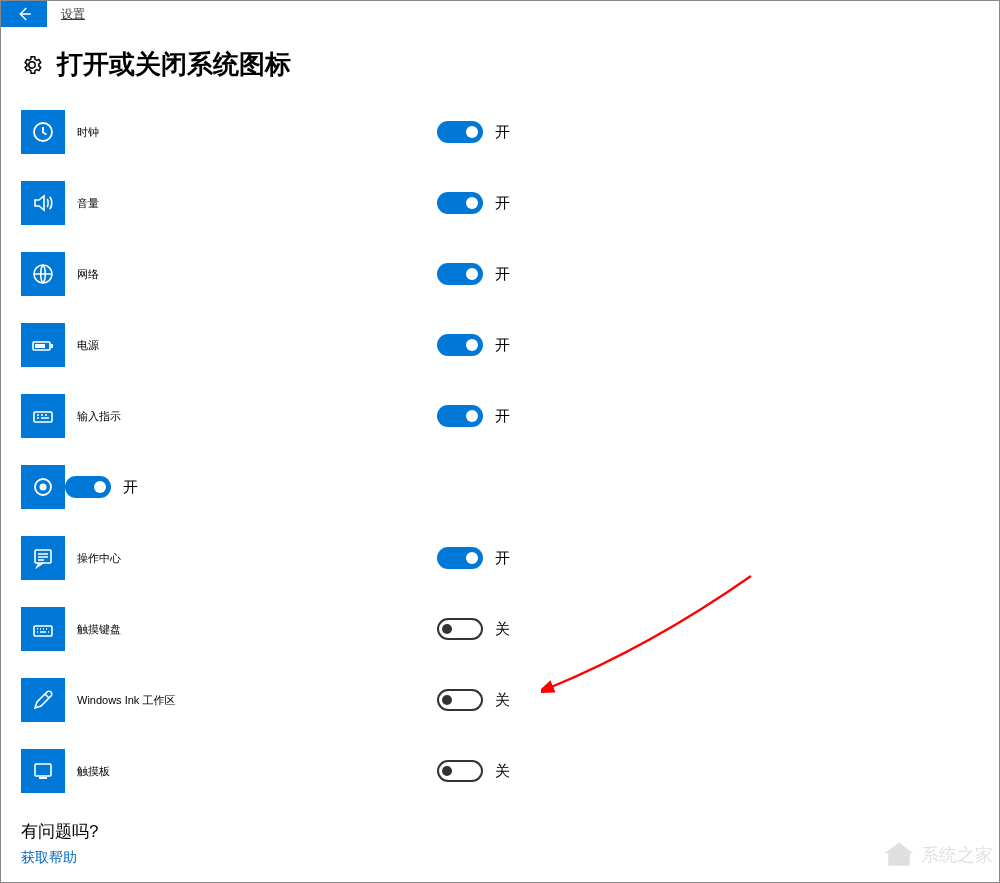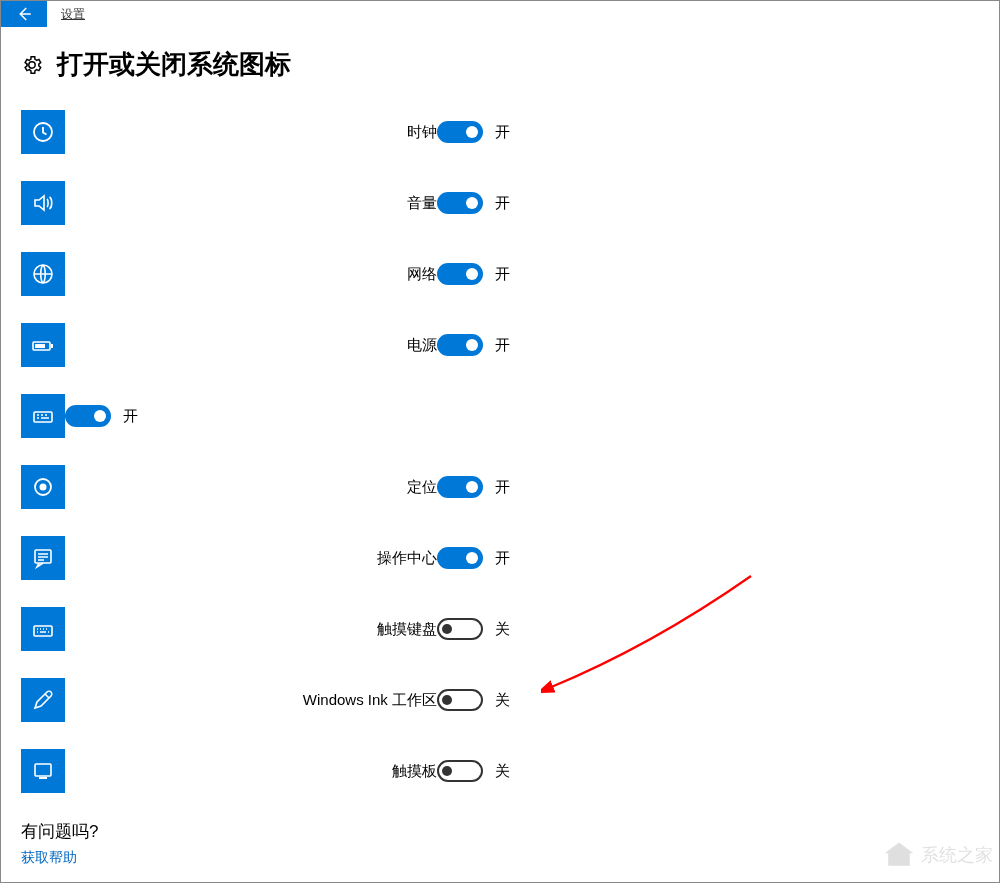--- a/index.html
+++ b/index.html
@@ -63,26 +63,25 @@
     height: 44px;
     background: #0078d7;
     display: flex;
     align-items: center;
     justify-content: center;
     color: #fff;
     flex-shrink: 0;
   }
   .item-icon-box svg { width: 24px; height: 24px; }
   .item-label {
-    font-size: 15px;
+    font-size: 11px;
     color: #000;
     margin-left: 12px;
     flex: 0 0 auto;
     width: 360px;
-    text-align: right;
   }
   .toggle-wrap {
     display: flex;
     align-items: center;
   }
   .toggle {
     width: 46px;
     height: 22px;
     border-radius: 11px;
     position: relative;
@@ -231,35 +230,35 @@
           <div class="toggle-label">开</div>
         </div>
       </div>
       <div class="item">
         <div class="item-icon-box">
           <svg viewBox="0 0 24 24">
             <rect x="3" y="8" width="18" height="10" rx="1" fill="none" stroke="currentColor" stroke-width="1.6"></rect>
             <path d="M6 11h2M10 11h2M14 11h2M18 11h0M6 14h2M10 14h8" stroke="currentColor" stroke-width="1.5"></path>
           </svg>
         </div>
+        <div class="item-label">输入指示</div>
         <div class="toggle-wrap">
           <div class="toggle on">
             <div class="knob"></div>
           </div>
           <div class="toggle-label">开</div>
         </div>
       </div>
       <div class="item">
         <div class="item-icon-box">
           <svg viewBox="0 0 24 24">
             <circle cx="12" cy="12" r="8" fill="none" stroke="currentColor" stroke-width="1.8"></circle>
             <circle cx="12" cy="12" r="3.5" fill="currentColor"></circle>
           </svg>
         </div>
-        <div class="item-label">定位</div>
         <div class="toggle-wrap">
           <div class="toggle on">
             <div class="knob"></div>
           </div>
           <div class="toggle-label">开</div>
         </div>
       </div>
       <div class="item">
         <div class="item-icon-box">
           <svg viewBox="0 0 24 24">

